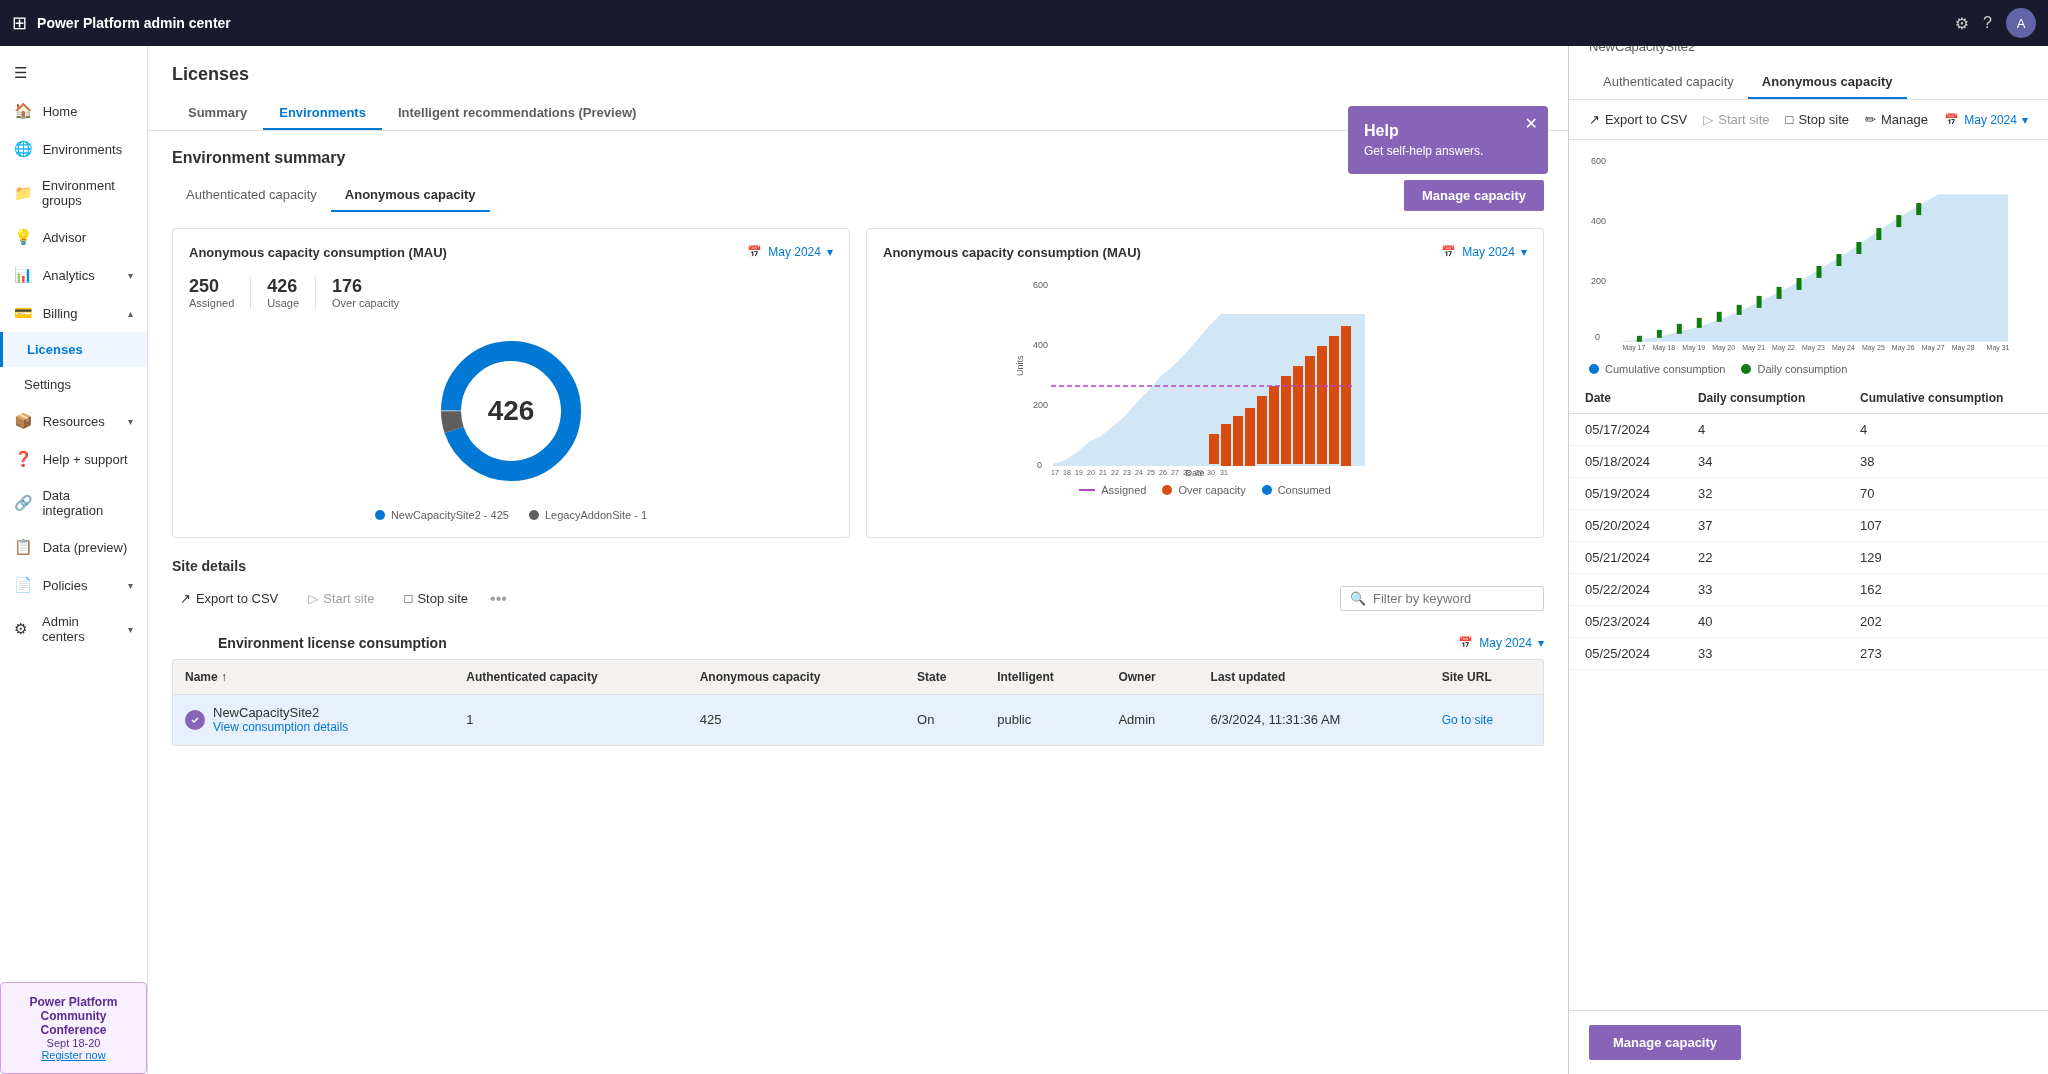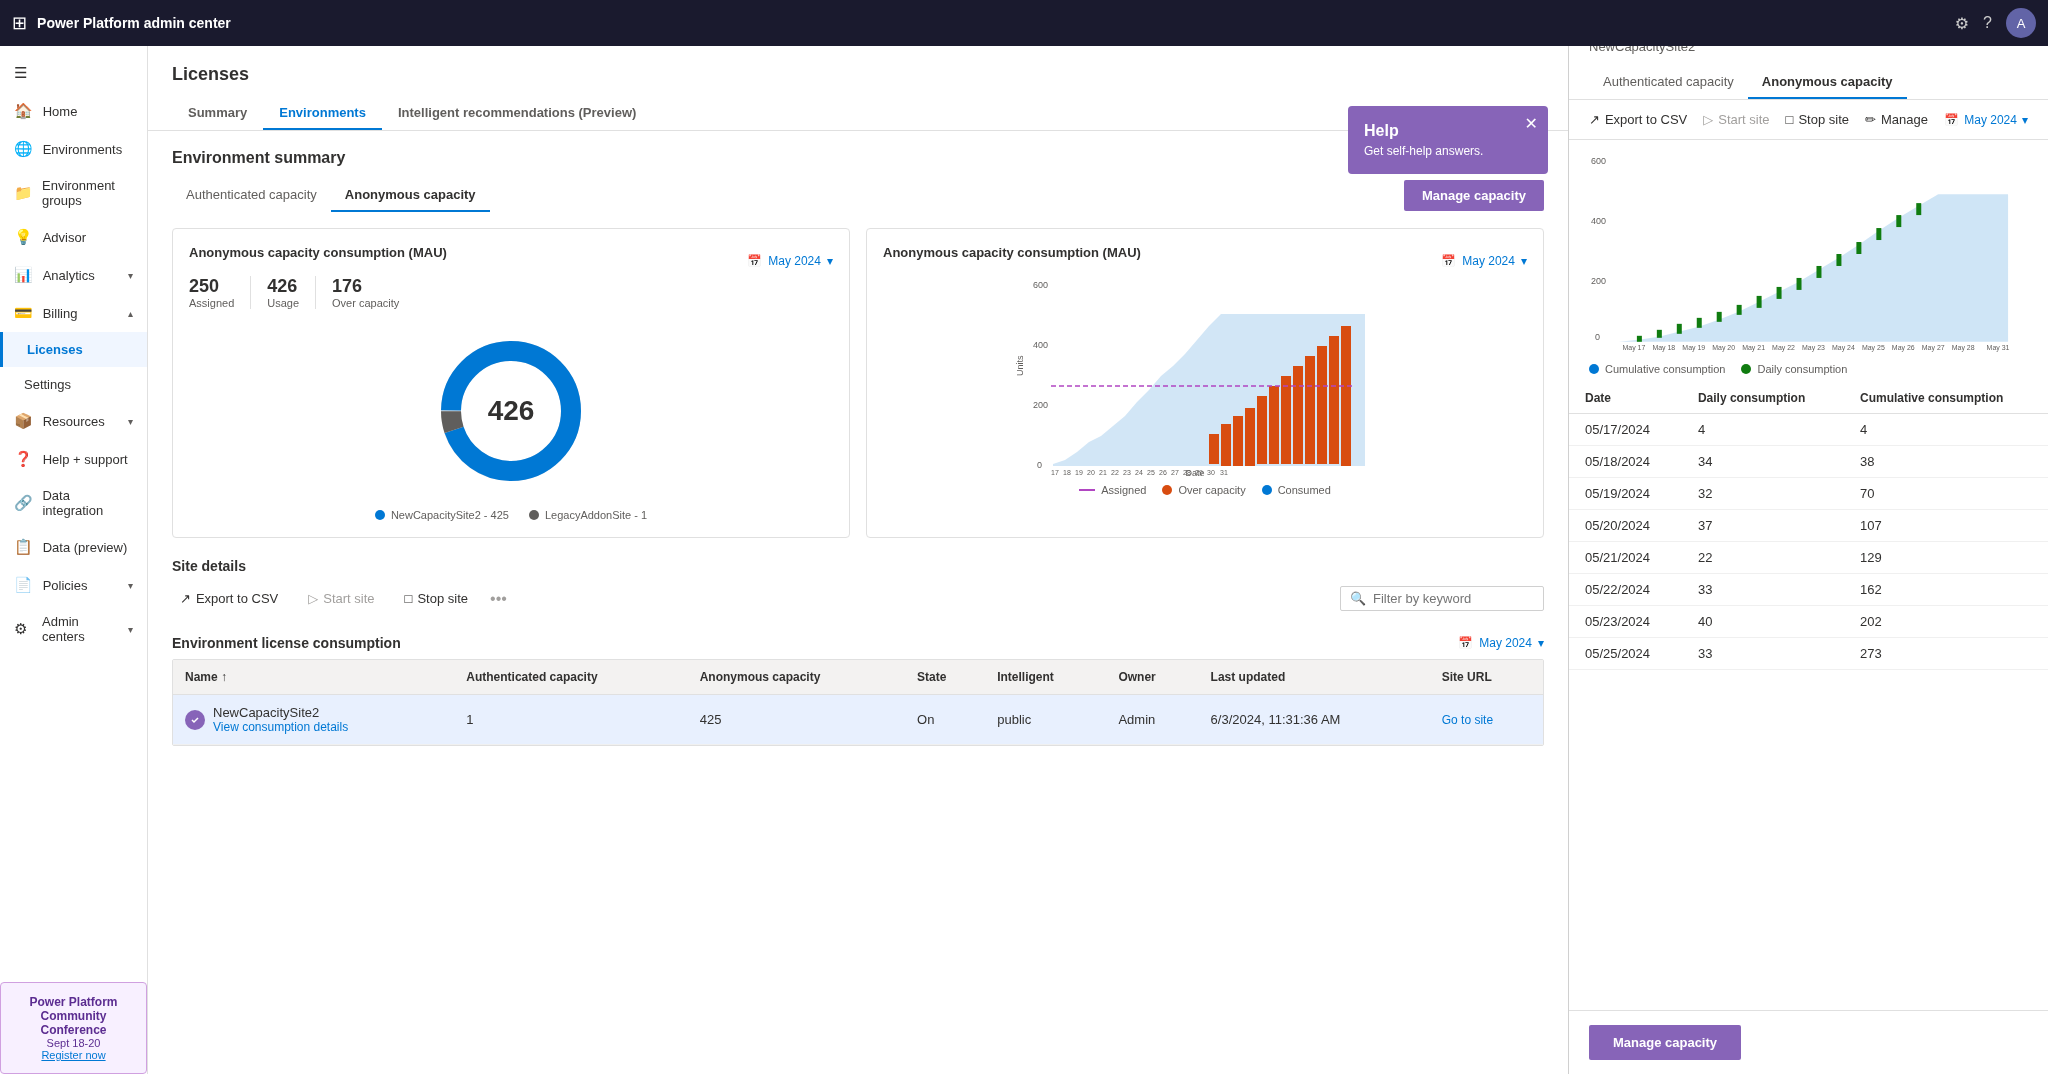--- a/index.html
+++ b/index.html
@@ -71,21 +71,21 @@
       font-size: 13px; cursor: pointer; border-radius: 2px; font-weight: 600;
     }
 
     
     .charts-row { display: flex; gap: 16px; padding: 0 24px; }
     .chart-card {
       flex: 1; border: 1px solid #e0e0e0; border-radius: 4px; padding: 16px; background: #fff;
     }
     .chart-title { font-size: 13px; font-weight: 600; color: #323130; margin-bottom: 8px; }
     .chart-date-selector { display: flex; align-items: center; gap: 6px; color: #0078d4; font-size: 12px; cursor: pointer; }
-    .chart-header { display: flex; justify-content: space-between; align-items: flex-end; margin-bottom: 8px; }
+    .chart-header { display: flex; justify-content: space-between; align-items: flex-start; margin-bottom: 8px; }
     .chart-stats { display: flex; gap: 0; margin-bottom: 12px; }
     .chart-stat { padding-right: 16px; border-right: 1px solid #e0e0e0; margin-right: 16px; }
     .chart-stat:last-child { border-right: none; }
     .chart-stat-value { font-size: 18px; font-weight: 600; color: #323130; }
     .chart-stat-label { font-size: 11px; color: #605e5c; }
 
     
     .donut-container { display: flex; justify-content: center; align-items: center; height: 180px; position: relative; margin: 8px 0; }
     .donut-svg { width: 160px; height: 160px; }
     .donut-center { position: absolute; text-align: center; }
@@ -104,21 +104,21 @@
     .site-toolbar { display: flex; align-items: center; gap: 14px; margin-bottom: 12px; }
     .toolbar-btn { display: flex; align-items: center; gap: 5px; font-size: 13px; color: #323130; cursor: pointer; background: none; border: none; padding: 4px 8px; }
     .toolbar-btn.disabled { color: #a19f9d; cursor: default; }
     .toolbar-sep { color: #a19f9d; font-size: 16px; }
     .search-box { margin-left: auto; display: flex; align-items: center; border: 1px solid #d0d0d0; border-radius: 2px; padding: 4px 10px; gap: 6px; background: #fff; }
     .search-box input { border: none; outline: none; font-size: 13px; width: 160px; color: #323130; }
 
     
     .table-section { padding: 0 24px; }
     .table-subheader { display: flex; justify-content: space-between; align-items: center; padding: 12px 0 8px 0; }
-    .table-subheader-title { font-size: 14px; font-weight: 600; color: #323130; }
+    .table-subheader-title { font-size: 14px; font-weight: 600; color: #323130; margin-left: 46px; }
     .table-container { border: 1px solid #e0e0e0; border-radius: 2px; overflow: hidden; }
     .table { width: 100%; border-collapse: collapse; }
     .table th { background: #f3f2f1; padding: 10px 12px; text-align: left; font-size: 12px; font-weight: 600; color: #323130; border-bottom: 1px solid #e0e0e0; }
     .table td { padding: 10px 12px; font-size: 13px; color: #323130; border-bottom: 1px solid #f0f0f0; }
     .table tr.selected td { background: #e8f0fe; }
     .row-icon { width: 20px; height: 20px; border-radius: 50%; background: #8764b8; display: inline-flex; align-items: center; justify-content: center; }
     .row-icon svg { width: 12px; height: 12px; }
     .site-link { color: #0078d4; cursor: pointer; font-size: 12px; display: block; }
 
     

